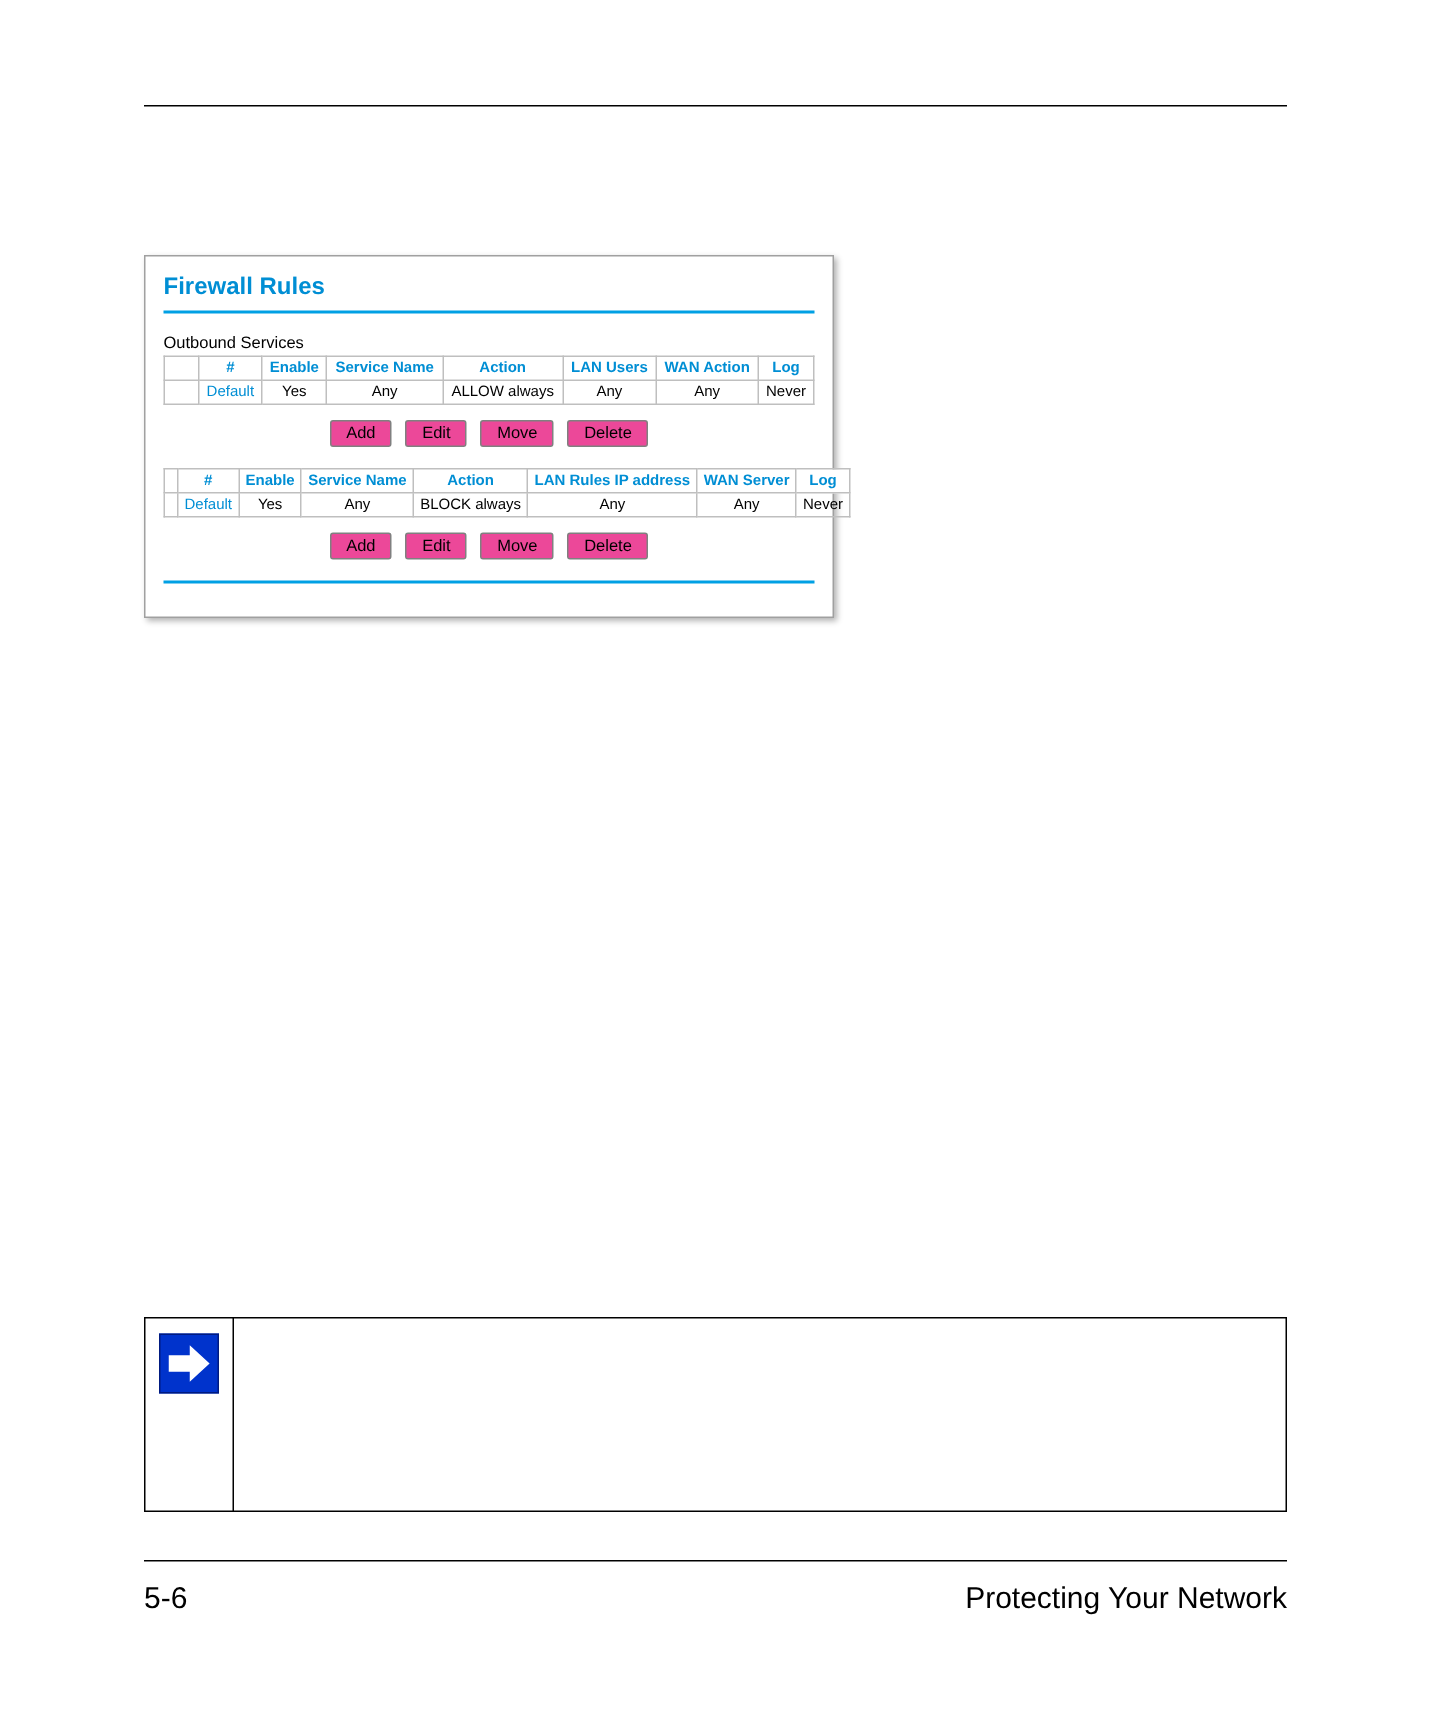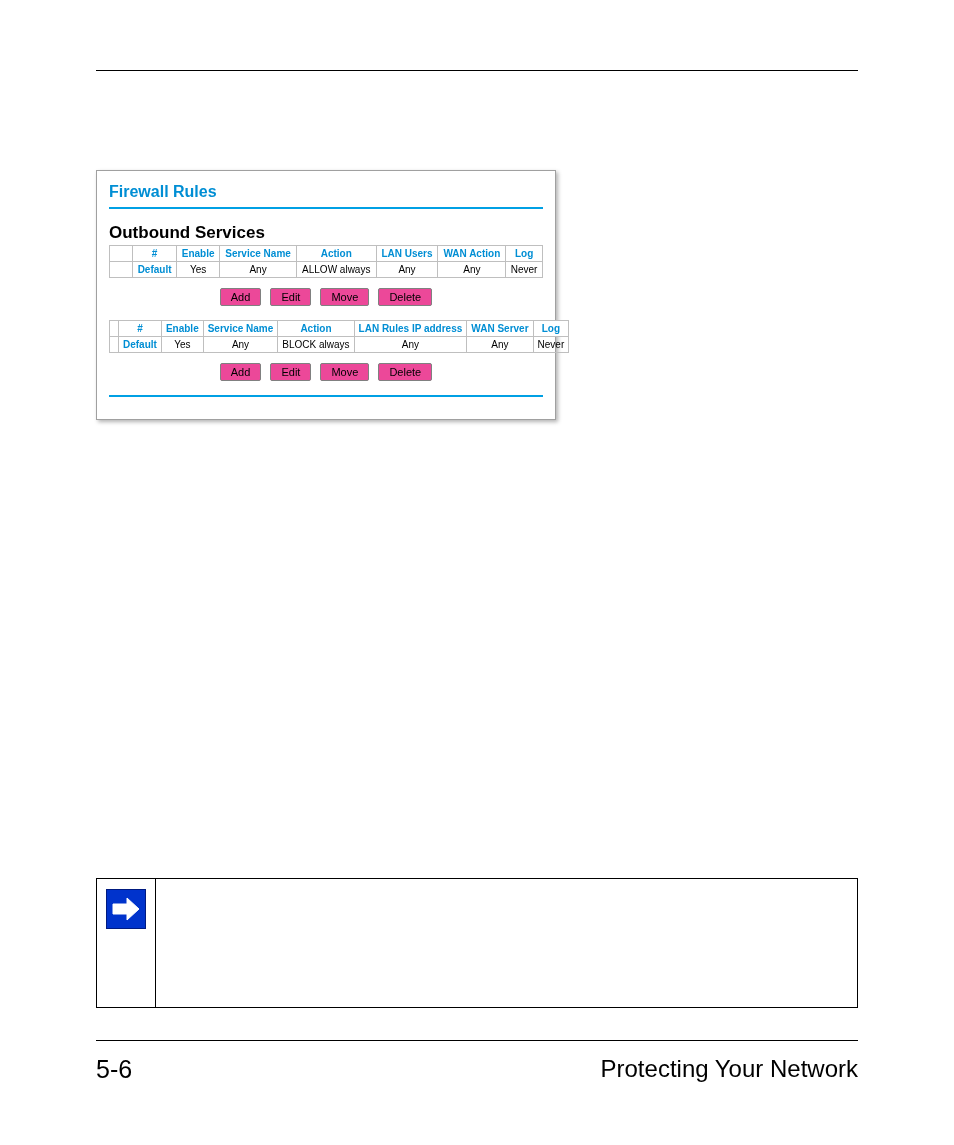--- a/index.html
+++ b/index.html
@@ -28,27 +28,27 @@
     top: 1040px;
     left: 96px;
     width: 762px;
     height: 0;
     border-top: 1px solid #000;
   }
   .footer-left {
     position: absolute;
     top: 1055px;
     left: 96px;
-    font-size: 25px;
+    font-size: 20px;
   }
   .footer-right {
     position: absolute;
     top: 1055px;
     right: 96px;
-    font-size: 24px;
+    font-size: 20px;
     text-align: right;
   }
   
   .panel {
     position: absolute;
     top: 170px;
     left: 96px;
     width: 460px;
     background: #ffffff;
     border: 1px solid #a0a0a0;
@@ -62,23 +62,23 @@
     font-weight: bold;
     font-size: 16px;
     margin: 2px 0 6px 0;
   }
   .blue-hr {
     border: none;
     border-top: 2px solid #00a0e4;
     margin: 2px 0 14px 0;
   }
   .section-label {
-    font-weight: bold;
+    font-weight: normal;
     color: #000;
-    font-size: 17px;
+    font-size: 11px;
     margin: 0 0 2px 0;
   }
   table.rules {
     width: 100%;
     border-collapse: collapse;
     table-layout: auto;
     font-size: 10px;
   }
   table.rules th, table.rules td {
     border: 1px solid #bfbfbf;
@@ -86,21 +86,21 @@
     text-align: center;
     white-space: nowrap;
   }
   table.rules th {
     color: #008ed4;
     font-weight: bold;
     background: #ffffff;
   }
   table.rules td.link {
     color: #008ed4;
-    font-weight: bold;
+    font-weight: normal;
   }
   table.rules td.sel, table.rules th.sel {
     width: 14px;
   }
   .btn-row {
     text-align: center;
     margin: 10px 0 14px 0;
   }
   button.ui {
     font-size: 11px;

